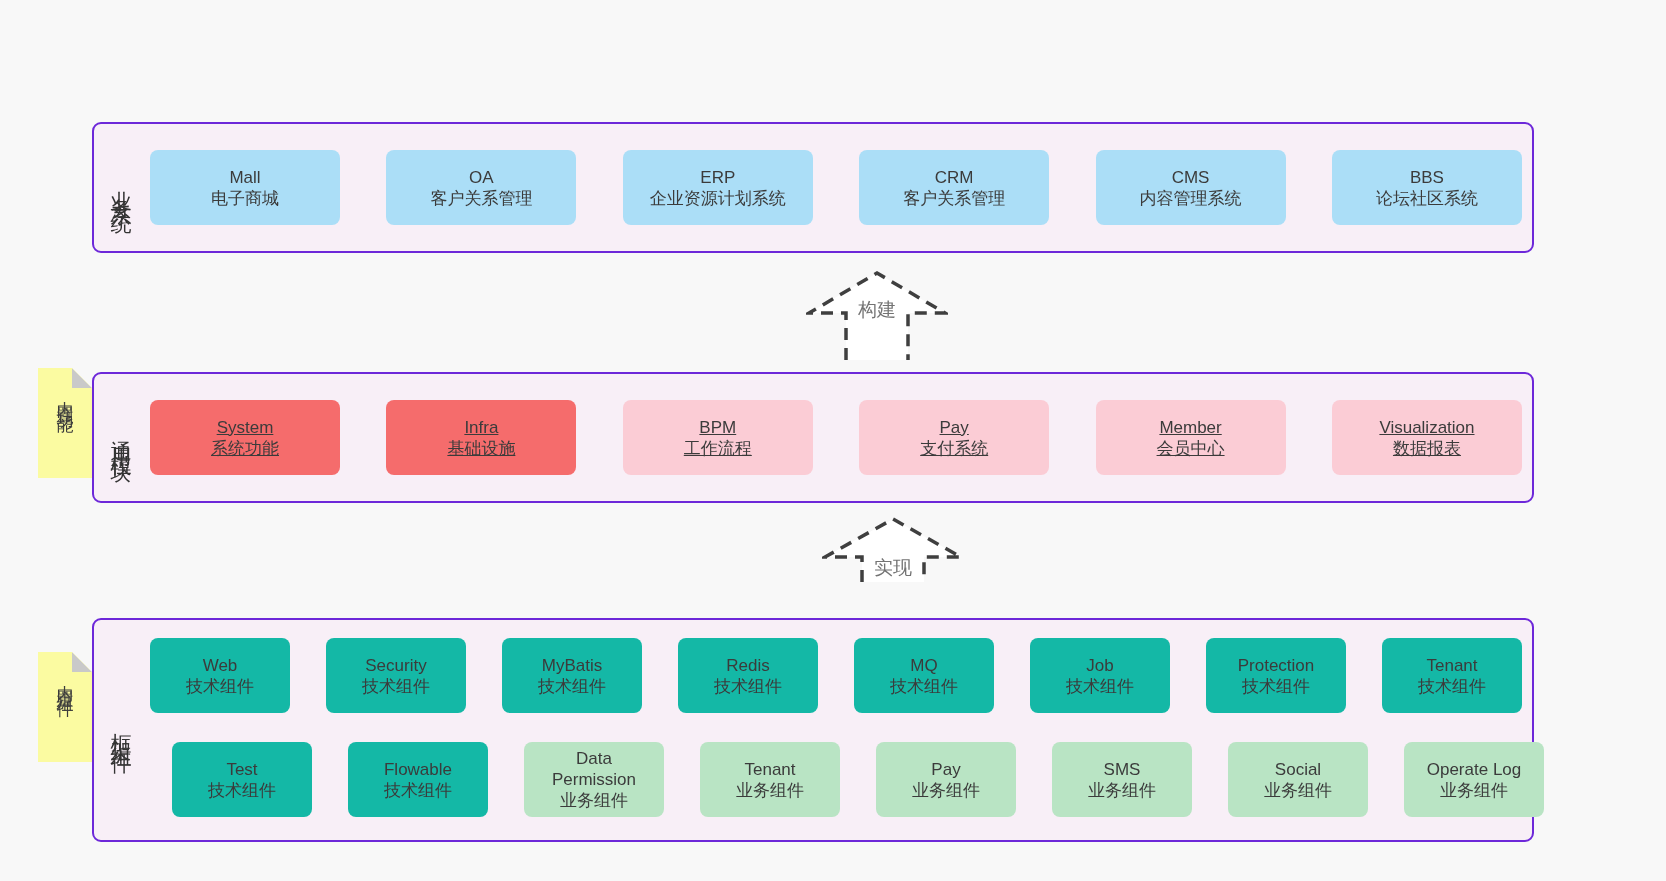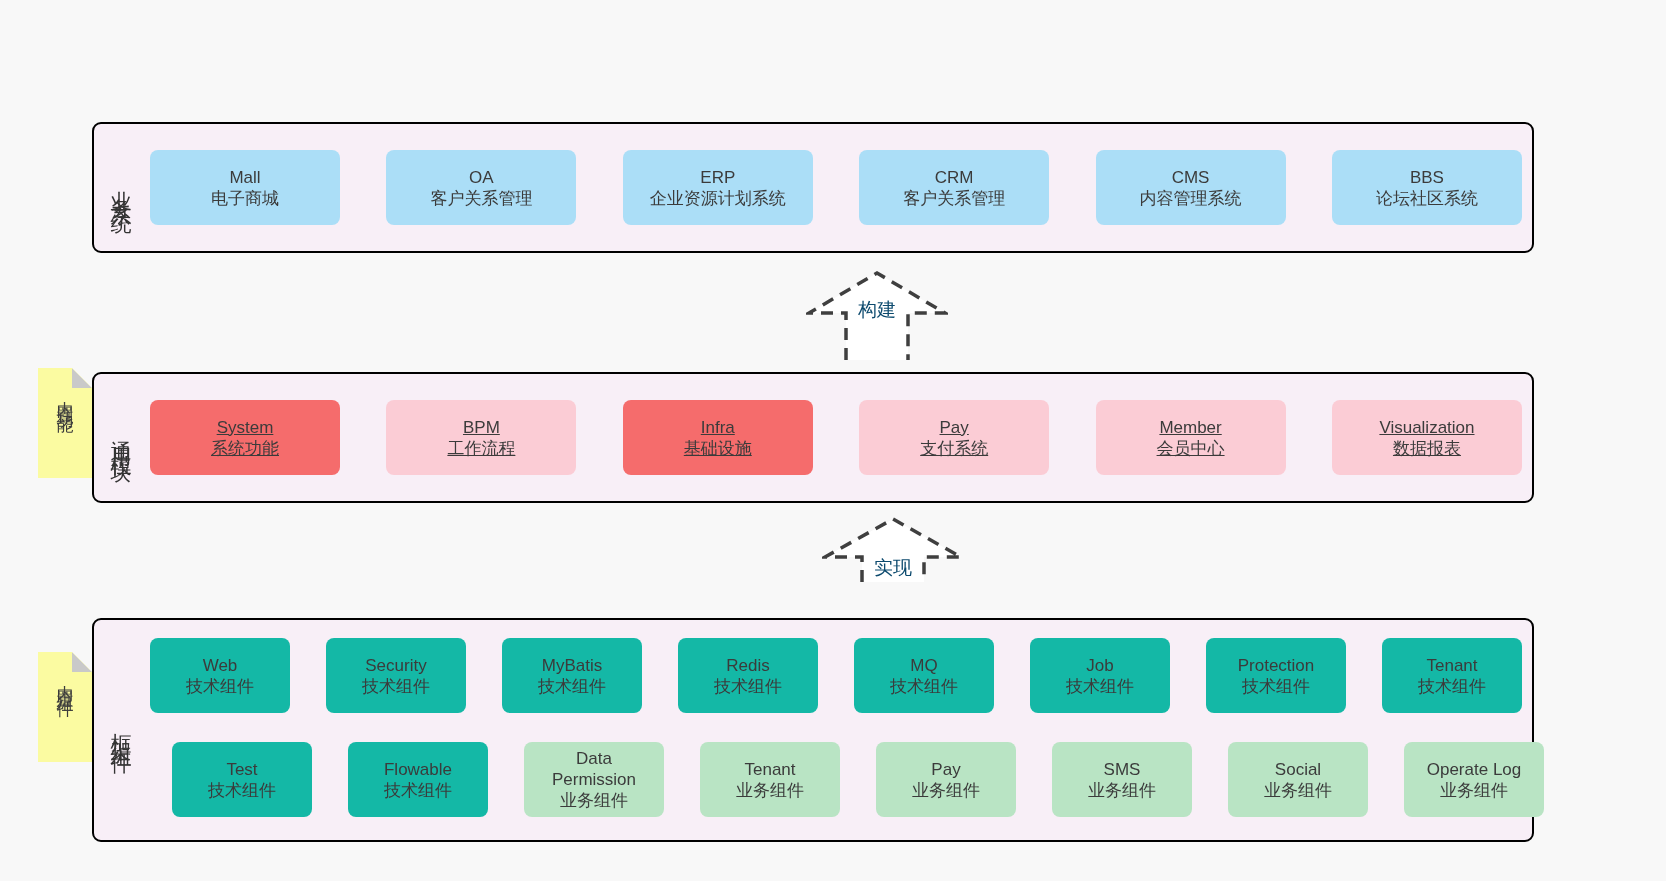--- a/index.html
+++ b/index.html
@@ -6,21 +6,21 @@
   body{
     background:#f8f8f8;
     font-family:"Liberation Sans","DejaVu Sans",sans-serif;
     color:#3b3b3b;
   }
   .canvas{position:relative;width:1666px;height:881px;overflow:hidden;background:#f8f8f8;}
 
   
   .panel{
     position:absolute;left:92px;width:1442px;
-    background:#f8eff7;border:2px solid #000000;border-radius:9px;
+    background:#f8eff7;border:2px solid #6d28d9;border-radius:9px;
     box-sizing:border-box;z-index:2;
   }
   .panel-label{
     position:absolute;left:13px;top:50%;transform:translateY(-50%);
     writing-mode:vertical-rl;text-orientation:upright;
     font-size:21px;letter-spacing:7px;color:#333;white-space:nowrap;
   }
   .row{
     position:absolute;left:56px;width:1372px;
     display:flex;justify-content:space-between;
@@ -56,21 +56,21 @@
     position:absolute;left:50%;top:20px;transform:translateX(-50%);
     writing-mode:vertical-rl;text-orientation:upright;
     font-size:17px;letter-spacing:5px;color:#3b3b3b;white-space:nowrap;
   }
 
   
   .arrow{position:absolute;z-index:3;}
   .arrow svg{display:block;}
   .arrow-label{
     position:absolute;left:50%;transform:translateX(-50%);
-    background:#ffffff;padding:1px 3px;font-size:19px;color:#0c4a6e;white-space:nowrap;
+    background:#ffffff;padding:1px 3px;font-size:19px;color:#737373;white-space:nowrap;
   }
 </style>
 </head>
 <body>
 
 <div class="canvas">
 
   <div class="note" style="top:368px;">
     <span class="note-fold"></span>
     <span class="note-text">内置功能</span>
@@ -118,27 +118,27 @@
     <span class="arrow-label" style="top:26px;">构建</span>
   </div>
 
   <section class="panel" style="top:372px;height:131px;">
     <div class="panel-label">通用模块</div>
     <div class="row" style="top:26px;text-decoration:underline;">
       <div class="box w190 v-red">
         <div class="box-name">System</div>
         <div class="box-desc">系统功能</div>
       </div>
-      <div class="box w190 v-pink">
-        <div class="box-name">BPM</div>
-        <div class="box-desc">工作流程</div>
-      </div>
       <div class="box w190 v-red">
         <div class="box-name">Infra</div>
         <div class="box-desc">基础设施</div>
+      </div>
+      <div class="box w190 v-pink">
+        <div class="box-name">BPM</div>
+        <div class="box-desc">工作流程</div>
       </div>
       <div class="box w190 v-pink">
         <div class="box-name">Pay</div>
         <div class="box-desc">支付系统</div>
       </div>
       <div class="box w190 v-pink">
         <div class="box-name">Member</div>
         <div class="box-desc">会员中心</div>
       </div>
       <div class="box w190 v-pink">

